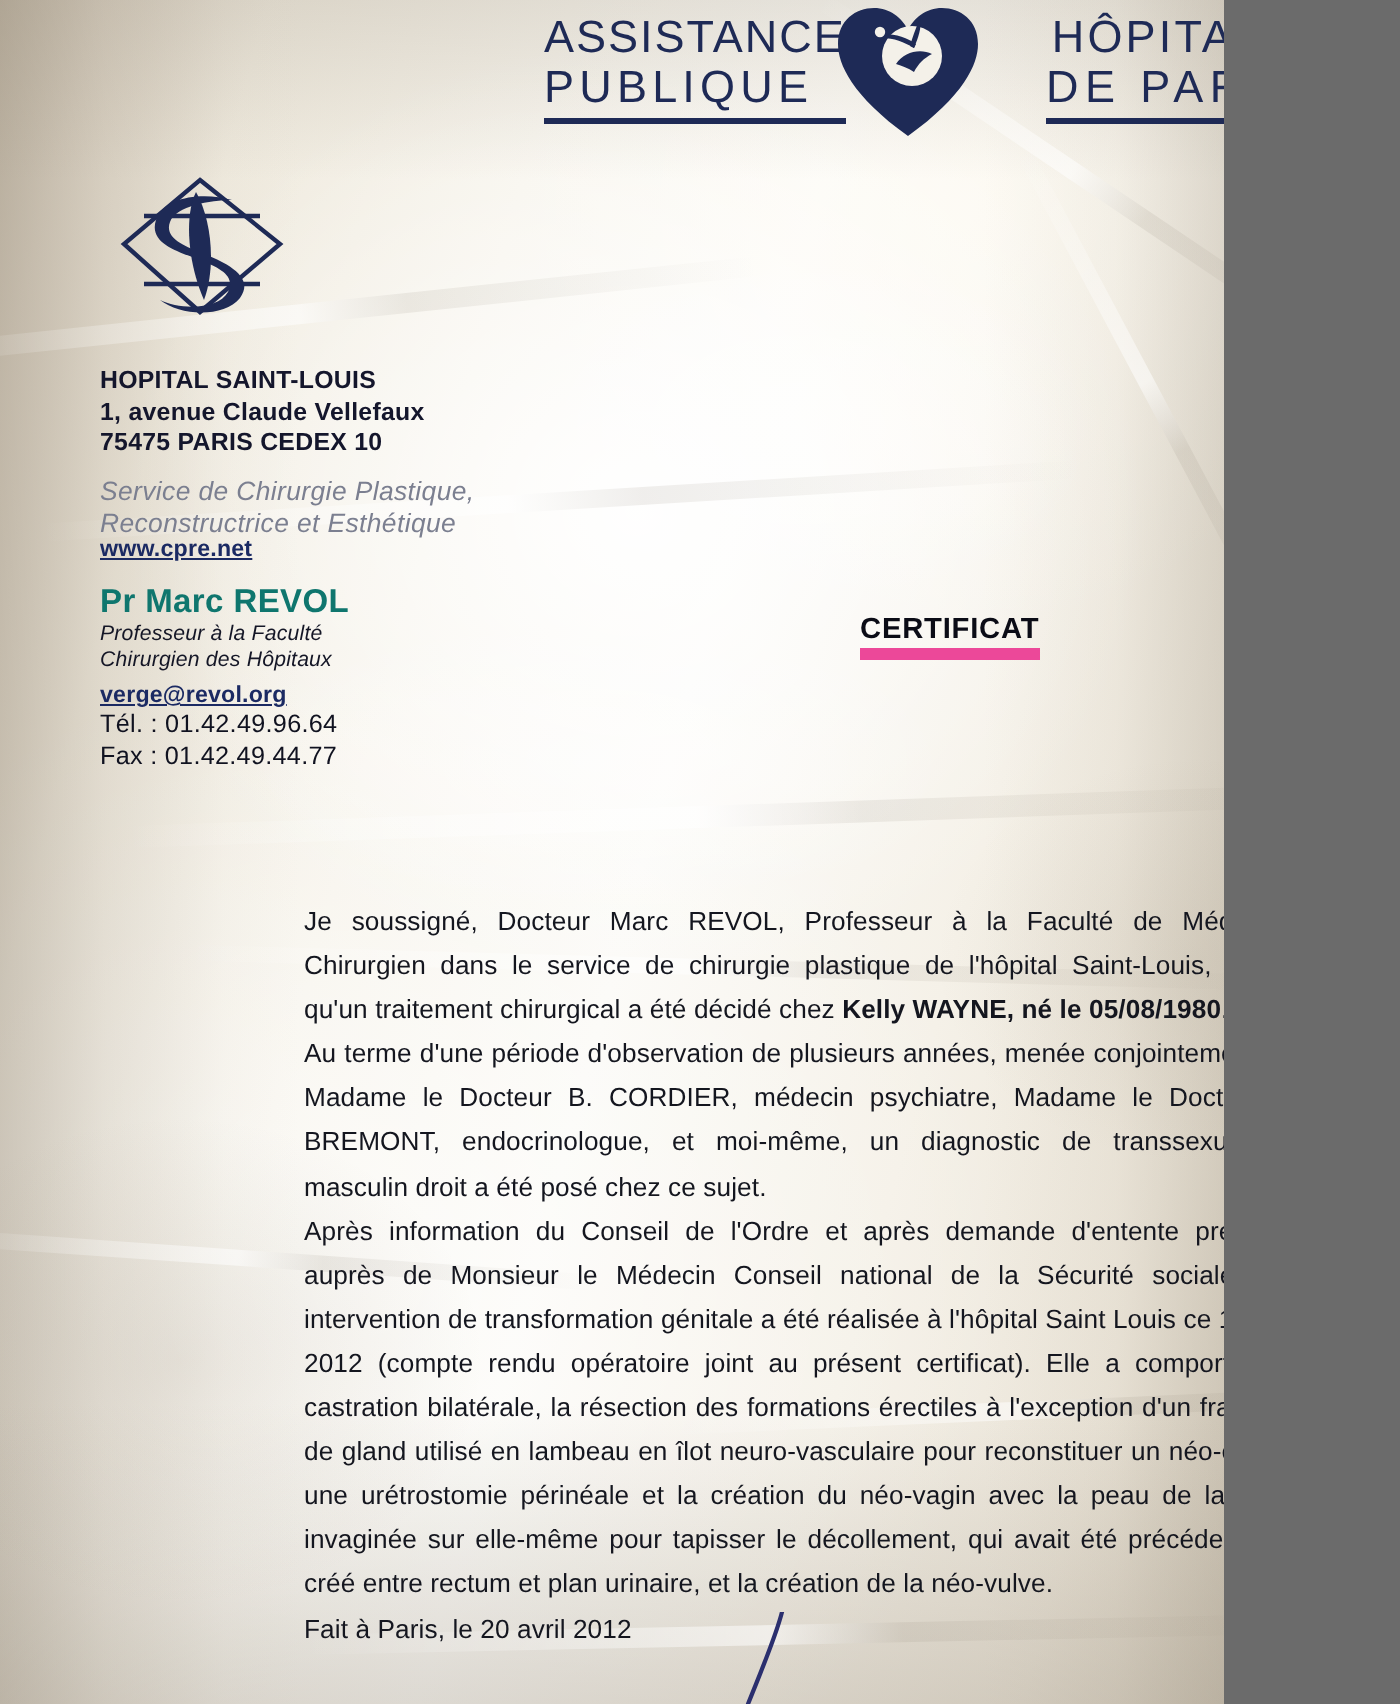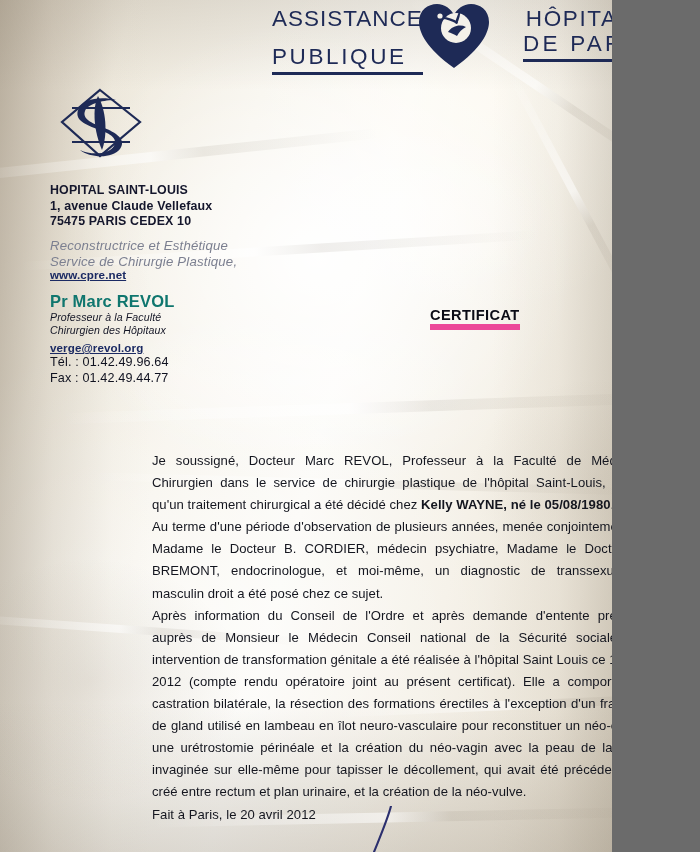--- a/index.html
+++ b/index.html
@@ -89,21 +89,21 @@
   .aphp-line1, .aphp-line2 {
     font-family: "Liberation Sans", sans-serif;
     font-weight: 400;
     font-size: 22.5px;
     letter-spacing: 1.1px;
     line-height: 25px;
     white-space: nowrap;
     color: #1e2a56;
   }
   .aphp-left .aphp-line1 { letter-spacing: 1.0px; }
-  .aphp-left .aphp-line2 { letter-spacing: 2.6px; margin-top: 13px; }
+  .aphp-left .aphp-line2 { letter-spacing: 2.6px; }
   .aphp-right { text-align: right; }
   .aphp-right .aphp-line1 { letter-spacing: 1.6px; }
   .aphp-right .aphp-line2 { letter-spacing: 3.2px; }
   .aphp-rule {
     height: 3px;
     background: #1e2a56;
     margin-top: 3px;
   }
   .heart-wrap {
     position: absolute;
@@ -294,22 +294,22 @@
       </svg>
     </div>
 
     <div class="addr">
       <div>HOPITAL SAINT-LOUIS</div>
       <div>1, avenue Claude Vellefaux</div>
       <div>75475  PARIS CEDEX 10</div>
     </div>
 
     <div class="service">
+      <div>Service de Chirurgie Plastique,</div>
       <div>Reconstructrice et Esthétique</div>
-      <div>Service de Chirurgie Plastique,</div>
     </div>
 
     <a class="weburl" href="#">www.cpre.net</a>
 
     <div class="profname">Pr Marc REVOL</div>
     <div class="proftitles">
       <div>Professeur à la Faculté</div>
       <div>Chirurgien des Hôpitaux</div>
     </div>
 

